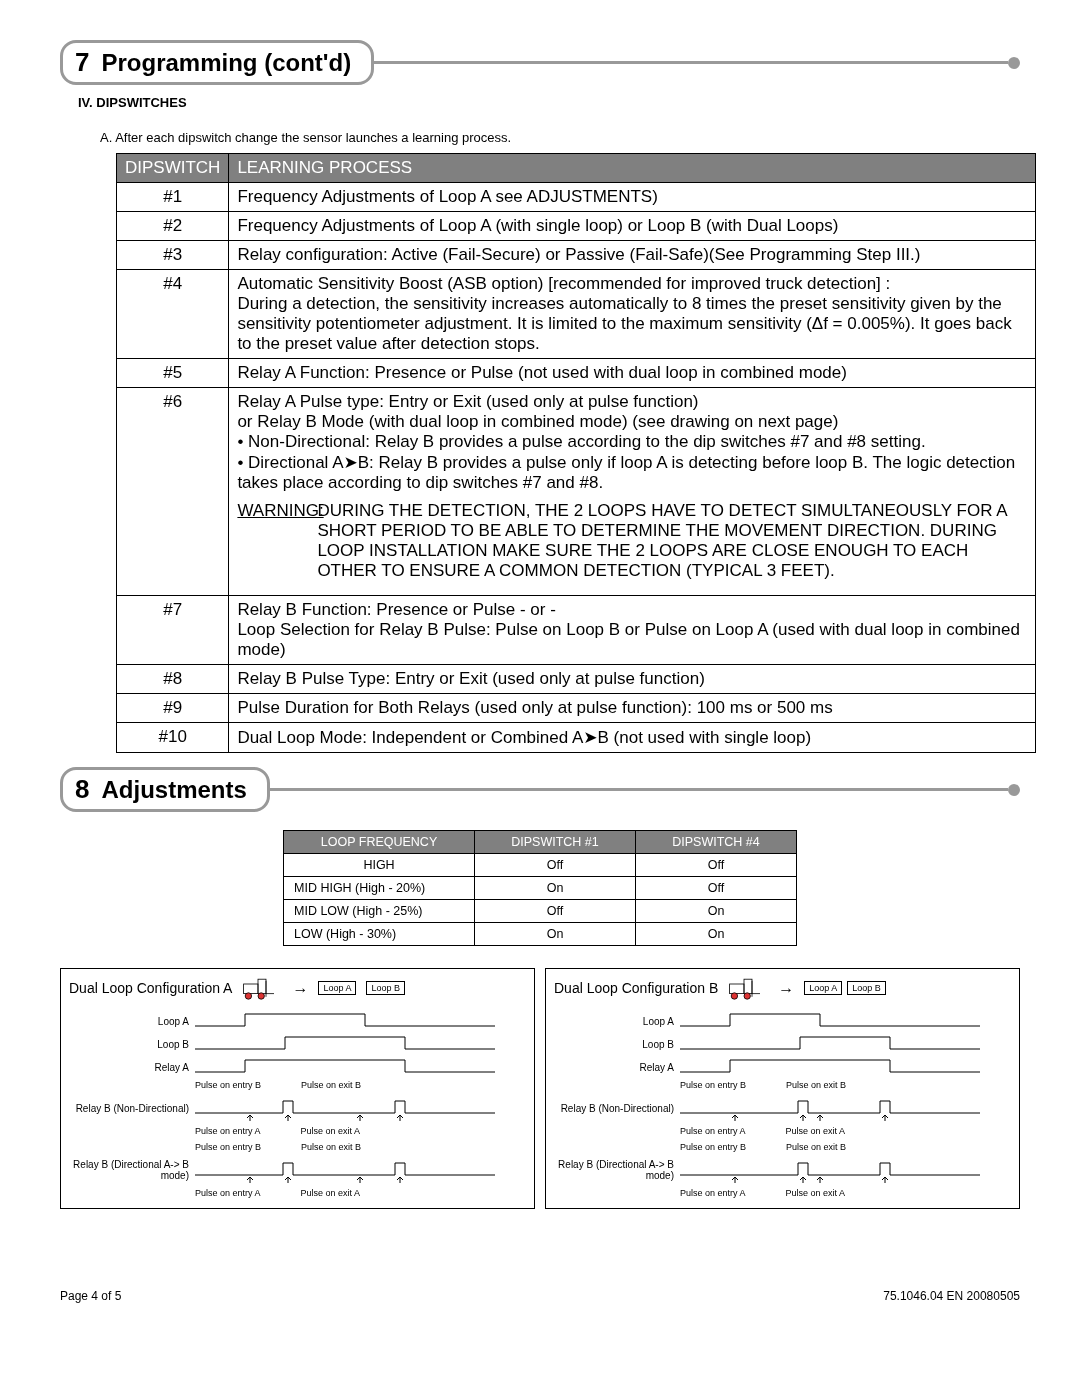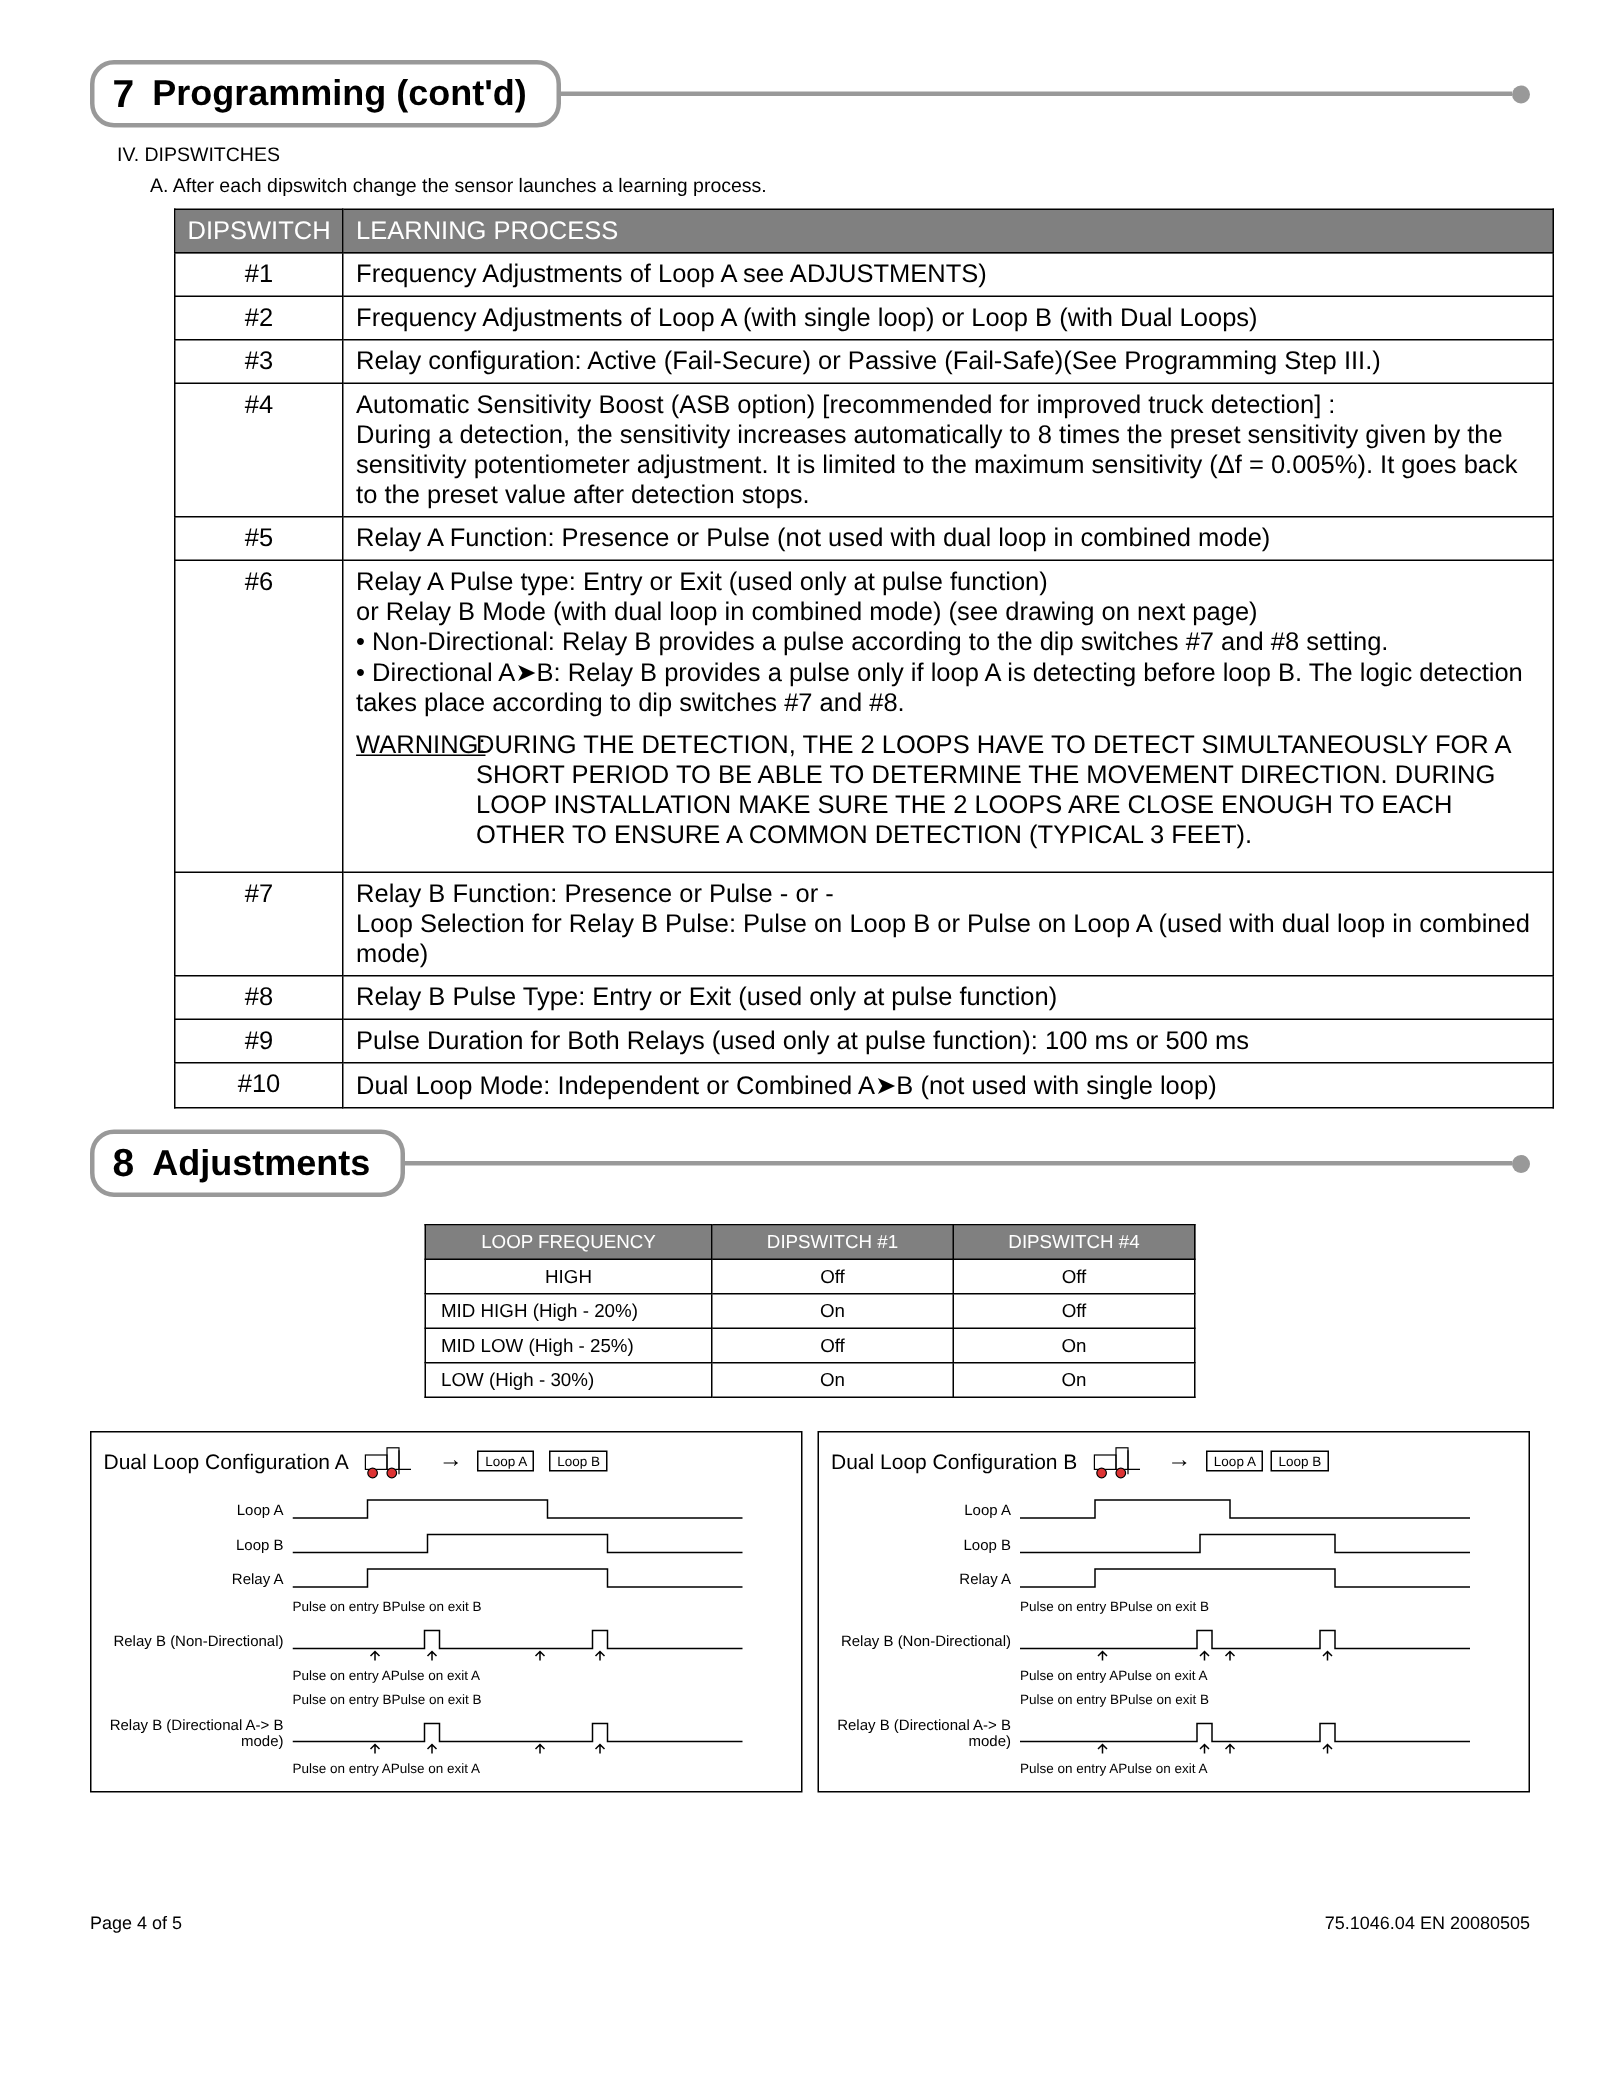--- a/index.html
+++ b/index.html
@@ -2,40 +2,40 @@
 <html><head>
 <meta charset="utf-8">
 <style>
   body { margin:0; padding:40px 60px; font-family: Arial, Helvetica, sans-serif; font-size:13px; background:#fff; color:#000; width:1080px; box-sizing:border-box; }
   .section-head { display:flex; align-items:center; margin-bottom:10px; position:relative; }
   .section-head .bar { position:relative; border:3px solid #999; border-radius:16px; flex:0 0 auto; display:flex; align-items:center; padding:4px 20px 4px 12px; background:#fff; }
   .section-head .num { font-size:26px; font-weight:bold; margin-right:12px; }
   .section-head .title { font-size:24px; font-weight:bold;text-align:right; }
   .section-head .line { flex:1; height:3px; background:#999; }
   .section-head .dot { width:12px;height:12px;background:#999;border-radius:50%; }
-  .indent1 { margin-left:18px; margin-top:10px; margin-bottom:6px; }
+  .indent1 { margin-left:18px; margin-top:10px; margin-bottom:20px;font-weight:bold; }
   .indent2 { margin-left:40px; margin-bottom:8px; }
   table.dips { border-collapse:collapse; width:100%; margin-left:56px; width:calc(100% - 40px); font-size:17px; }
   table.dips th { background:#808080; color:#fff; text-align:left; padding:4px 8px; border:1px solid #000; font-weight:normal; }
   table.dips td { border:1px solid #000; padding:4px 8px; vertical-align:top; }
   table.dips td.dsw { text-align:center; width:90px; }
   .underline { text-decoration:underline; }
   .freq-wrap { display:flex; justify-content:center; margin-top:18px; }
   table.freq { border-collapse:collapse; font-size:12.5px; }
   table.freq th { background:#808080; color:#fff; padding:4px 10px; border:1px solid #000; font-weight:normal; text-align:center; }
   table.freq td { border:1px solid #000; padding:4px 10px; text-align:center; }
   table.freq td.l { text-align:left; }
   .diagrams { display:flex; gap:10px; margin-top:22px; }
   .diagram { border:1px solid #000; flex:1; padding:6px 8px 10px 8px; font-size:10px; position:relative; }
   .dia-head { display:flex; align-items:center; gap:10px; font-size:14px; margin-bottom:10px; }
   .loop-box { border:1px solid #000; padding:1px 4px; font-size:9px; display:inline-block; }
   .wave-row { display:flex; align-items:center; margin:3px 0; }
   .wave-label { width:120px; text-align:right; font-size:10px; padding-right:6px; }
   .wave-svg { flex:1; }
-  .pulse-labels { display:flex; justify-content:flex-start; margin-left:126px; font-size:9px; }
+  .pulse-labels { display:flex; justify-content:flex-start; gap:40px; margin-left:126px; font-size:9px; }
   .footer { display:flex; justify-content:space-between; margin-top:80px; font-size:12px; }
   .forklift { width:40px; height:26px; }
 </style>
 </head>
 <body>
 
 <div class="section-head">
   <div class="bar">
     <span class="num">7</span>
     <span class="title">Programming (cont'd)</span>

